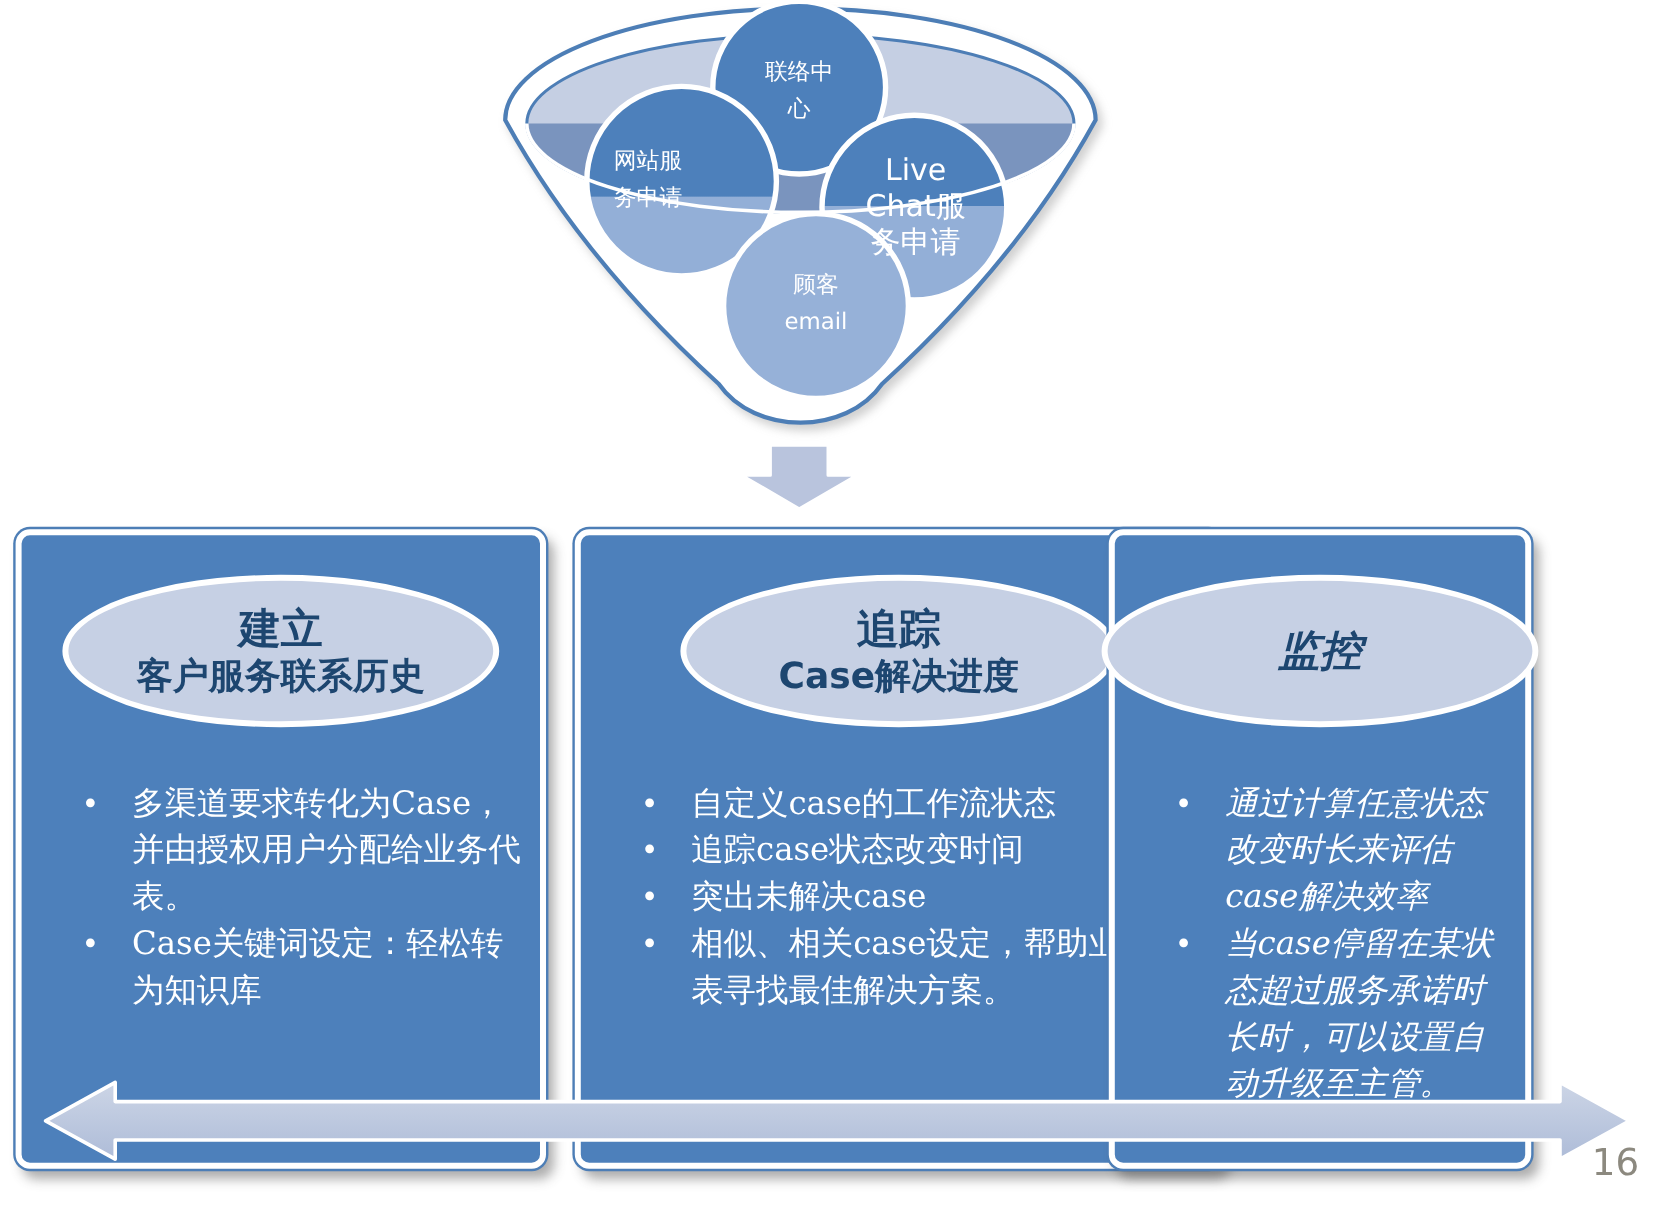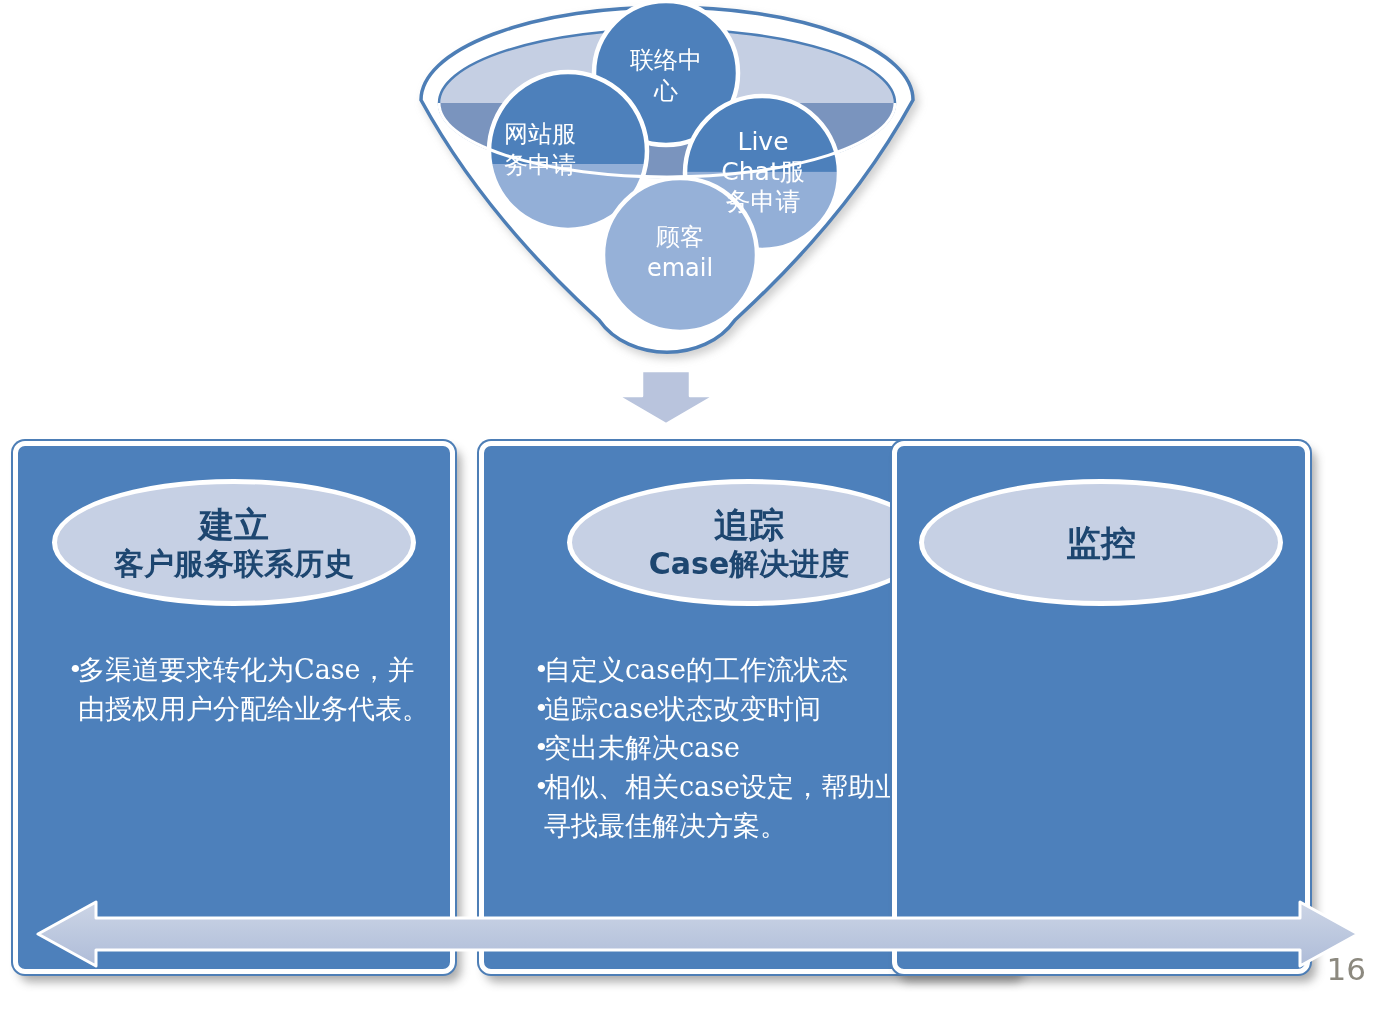--- a/index.html
+++ b/index.html
@@ -6,51 +6,51 @@
   .slide{
     position:relative;width:1396px;height:1009px;background:#ffffff;
     overflow:hidden;font-family:"DejaVu Sans",sans-serif;
   }
   svg.overlay{position:absolute;left:0;top:0;z-index:5;pointer-events:none;}
 
   
   .bubble-label{
     position:absolute;z-index:6;transform:translate(-50%,-50%);
     color:#fff;text-align:center;white-space:pre-line;
-    font-size:24px;line-height:31px;
+    font-size:19px;line-height:31px;
   }
   .bubble-label.small{font-size:25px;line-height:30px;}
 
   
   .panel{
     position:absolute;top:441px;height:533px;box-sizing:border-box;
     background:#4d80bb;border:5px solid #ffffff;border-radius:12px;
     box-shadow:0 0 0 2px #4d7eb6, 6px 8px 10px rgba(70,70,70,.45);
     z-index:1;
   }
   .panel-1{left:13px;width:442px;}
   .panel-2{left:479px;width:540px;}
-  .panel-3{left:892px;width:418px;}
+  .panel-3{left:924px;width:352px;font-style:italic;}
 
   .hdr{
     position:absolute;top:33px;left:50%;transform:translateX(-50%);
     width:364px;height:127px;box-sizing:border-box;
     background:#c6d0e4;border:5px solid #ffffff;border-radius:50%;
     display:flex;flex-direction:column;align-items:center;justify-content:center;
     color:#1d4670;
   }
   .hdr .t1{font-size:35px;font-weight:bold;line-height:42px;}
   .hdr .t2{font-size:30px;font-weight:bold;line-height:36px;}
 
   .bullets{
     position:absolute;left:0;right:16px;top:204px;
     list-style:none;margin:0;padding:0;
   }
   .bullets li{
-    position:relative;padding-left:60px;color:#ffffff;
+    position:relative;padding-left:92px;color:#ffffff;
     font-family:"DejaVu Serif",serif;font-size:27px;line-height:39px;
   }
   .bullets li::before{
     content:"\2022";position:absolute;left:50px;top:0;
     font-size:25px;color:#ffffff;
   }
 
   
   .page-number{
     position:absolute;right:30px;bottom:22px;z-index:7;
@@ -62,40 +62,45 @@
 
 <div class="slide">
 
   <div class="panel panel-1">
     <div class="hdr">
       <span class="t1">建立</span>
       <span class="t2">客户服务联系历史</span>
     </div>
     <ul class="bullets">
       <li>多渠道要求转化为Case，并由授权用户分配给业务代表。</li>
+      <li>Case关键词设定：轻松转为知识库</li>
     </ul>
   </div>
 
   <div class="panel panel-2">
     <div class="hdr">
       <span class="t1">追踪</span>
       <span class="t2">Case解决进度</span>
     </div>
     <ul class="bullets">
       <li>自定义case的工作流状态</li>
       <li>追踪case状态改变时间</li>
       <li>突出未解决case</li>
       <li>相似、相关case设定，帮助业务代表寻找最佳解决方案。</li>
     </ul>
   </div>
 
   <div class="panel panel-3">
     <div class="hdr">
       <span class="t1">监控</span>
     </div>
+    <ul class="bullets">
+      <li>通过计算任意状态改变时长来评估case解决效率</li>
+      <li>当case停留在某状态超过服务承诺时长时，可以设置自动升级至主管。</li>
+    </ul>
   </div>
 
   <svg class="overlay" width="1396" height="1009" viewBox="0 0 1396 1009">
     <defs>
       <linearGradient id="gradLeft" x1="0" y1="0" x2="0" y2="1">
         <stop offset="0" stop-color="#4d80bb"></stop>
         <stop offset="0.58" stop-color="#4d80bb"></stop>
         <stop offset="0.582" stop-color="#93afd7"></stop>
         <stop offset="1" stop-color="#93afd7"></stop>
       </linearGradient>

